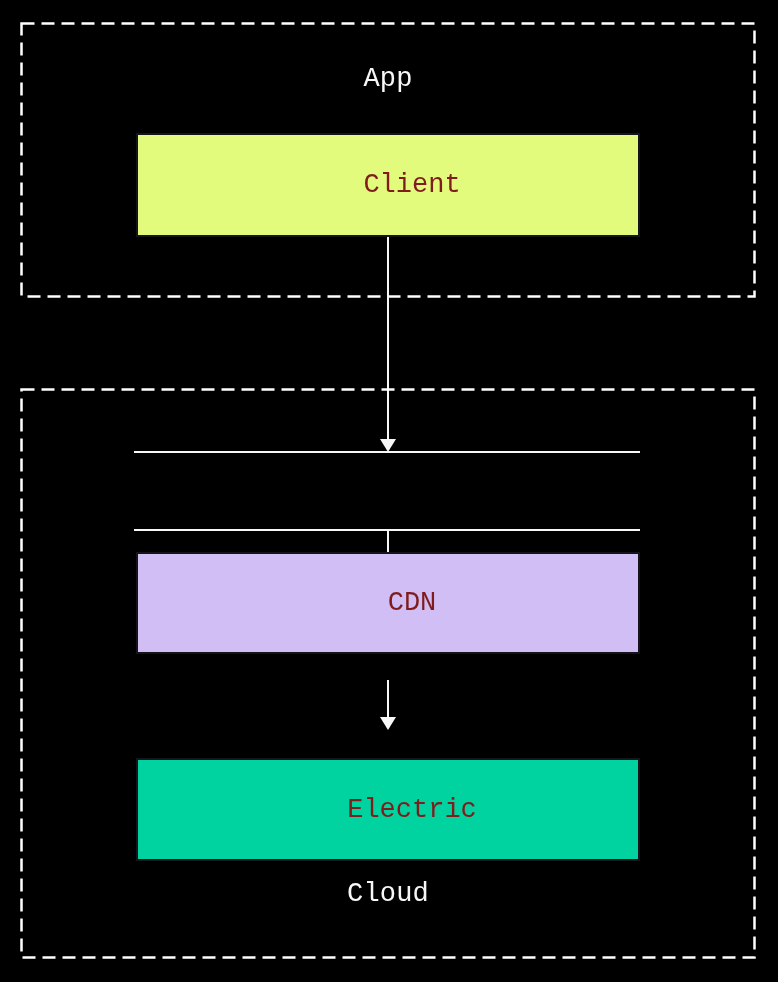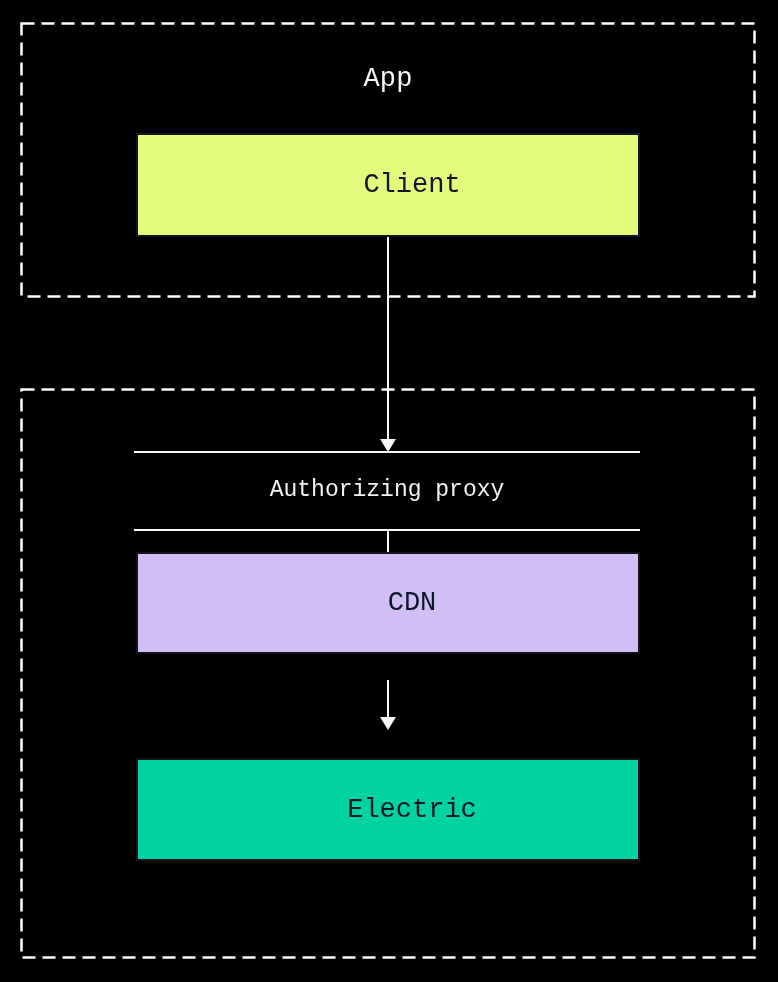--- a/index.html
+++ b/index.html
@@ -34,21 +34,21 @@
     position: absolute;
     left: 136px;
     width: 504px;
     box-sizing: border-box;
     border: 2px solid #14141A;
     display: flex;
     align-items: center;
     justify-content: center;
     font-size: 27px;
     font-weight: 500;
-    color: #0f172a;
+    color: #7f1d1d;
     padding-left: 48px;
   }
   .vline {
     position: absolute;
     width: 2px;
     background: #F7F7F5;
   }
   .hline {
     position: absolute;
     left: 134px;
@@ -95,30 +95,30 @@
   </div>
 
   <div class="vline" style="left:387px; top:237px; height:203px;"></div>
   <div class="arrowhead" style="left:380px; top:439px;"></div>
 
   <svg class="dash-rect" style="left:20px; top:388px;" width="736" height="571">
     <rect x="1.5" y="1.5" width="733" height="568" fill="none" stroke-width="2.5" stroke-dasharray="13 7" stroke="#FFFFFF"></rect>
   </svg>
 
   <div class="hline" style="top:451px;"></div>
-  <div class="proxy-label">Authorizing proxy</div>
   <div class="hline" style="top:529px;"></div>
 
   <div class="vline" style="left:387px; top:531px; height:47px;"></div>
 
   <div class="node cdn-node" style="background: rgb(208, 190, 245);">
     <span>CDN</span>
   </div>
 
   <div class="vline" style="left:387px; top:680px; height:38px;"></div>
   <div class="arrowhead" style="left:380px; top:717px;"></div>
 
   <div class="node electric-node" style="background: rgb(0, 210, 160); margin-top: 28px;">
     <span>Electric</span>
   </div>
 
+  <div class="group-label" style="top:879px;">Cloud</div>
 
 </div>
 
 </body></html>

